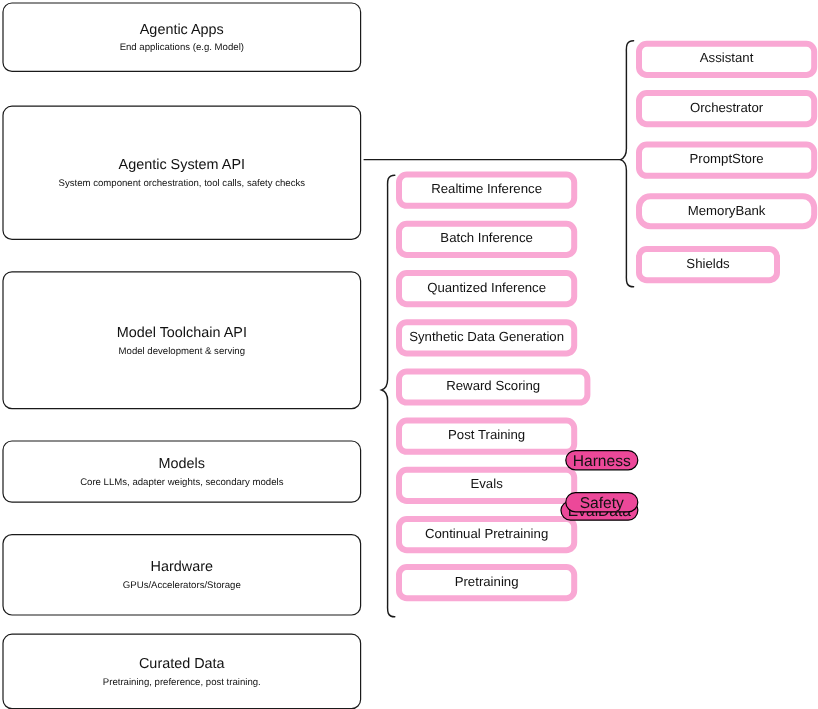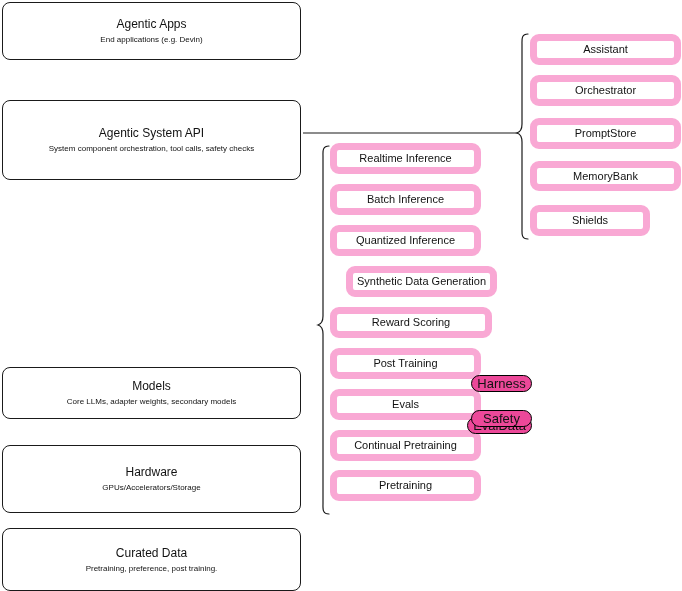--- a/index.html
+++ b/index.html
@@ -52,21 +52,21 @@
   
   .stack-node {
     border-radius: 8px;
   }
 
   
   .chip {
     position: absolute;
     box-sizing: border-box;
     background: #ffffff;
-    border: 7px solid #f9a8d4;
+    border: 5px solid #f9a8d4;
     border-radius: 9px;
     display: flex;
     align-items: center;
     justify-content: center;
     font-size: 11px;
     line-height: 13px;
     color: #121212;
     white-space: nowrap;
     padding: 0 4px;
   }
@@ -116,57 +116,61 @@
              C 322 146 323 152 323 156
              L 323 316
              C 323 322 321 324 318 325
              C 321 326 323 328 323 334
              L 323 504
              C 323 508 322 514 329 514" fill="none" stroke="#1a1a1a" stroke-width="1.2" stroke-linecap="round"></path>
   </svg>
 
   <div class="node stack-node" style="left:2px; top:2px; width:299px; height:58px;">
     <div class="title">Agentic Apps</div>
-    <div class="subtitle">End applications (e.g. Devin)</div>
+    <div class="subtitle">End applications (e.g. Model)</div>
   </div>
 
-  <div class="node stack-node" style="left:2px; top:100px; width:299px; height:80px;align-items:center;">
+  <div class="node stack-node" style="left:2px; top:88px; width:299px; height:112px;align-items:center;">
     <div class="title">Agentic System API</div>
     <div class="subtitle">System component orchestration, tool calls, safety checks</div>
   </div>
 
+  <div class="node stack-node" style="left:2px; top:226px; width:299px; height:115px;">
+    <div class="title">Model Toolchain API</div>
+    <div class="subtitle">Model development &amp; serving</div>
+  </div>
 
   <div class="node stack-node" style="left:2px; top:367px; width:299px; height:52px;">
     <div class="title">Models</div>
     <div class="subtitle">Core LLMs, adapter weights, secondary models</div>
   </div>
 
   <div class="node stack-node" style="left:2px; top:445px; width:299px; height:68px;">
     <div class="title">Hardware</div>
     <div class="subtitle">GPUs/Accelerators/Storage</div>
   </div>
 
   <div class="node stack-node" style="left:2px; top:528px; width:299px; height:63px;">
     <div class="title">Curated Data</div>
     <div class="subtitle">Pretraining, preference, post training.</div>
   </div>
 
   <div class="chip" style="left:330px; top:143px; width:151px; height:31px;">Realtime Inference</div>
   <div class="chip" style="left:330px; top:184px; width:151px; height:31px;">Batch Inference</div>
   <div class="chip" style="left:330px; top:225px; width:151px; height:31px;">Quantized Inference</div>
-  <div class="chip" style="left:330px; top:266px; width:151px; height:31px;margin-left:16px;">Synthetic Data Generation</div>
+  <div class="chip" style="left:330px; top:266px; width:151px; height:31px;">Synthetic Data Generation</div>
   <div class="chip" style="left:330px; top:307px; width:162px; height:31px;">Reward Scoring</div>
   <div class="chip" style="left:330px; top:348px; width:151px; height:31px;">Post Training</div>
   <div class="chip" style="left:330px; top:389px; width:151px; height:31px;">Evals</div>
   <div class="chip" style="left:330px; top:430px; width:151px; height:31px;">Continual Pretraining</div>
   <div class="chip" style="left:330px; top:470px; width:151px; height:31px;">Pretraining</div>
 
   <div class="pill" style="left:471px; top:375px; width:61px; height:17px;">Harness</div>
   <div class="pill" style="left:467px; top:393px; width:65px; height:17px;margin-top:24px;">EvalData</div>
   <div class="pill" style="left:471px; top:410px; width:61px; height:17px;">Safety</div>
 
   <div class="chip" style="left:530px; top:34px; width:151px; height:31px;">Assistant</div>
   <div class="chip" style="left:530px; top:75px; width:151px; height:31px;">Orchestrator</div>
   <div class="chip" style="left:530px; top:118px; width:151px; height:31px;">PromptStore</div>
-  <div class="chip" style="left:530px; top:161px; width:151px; height:30px;">MemoryBank</div>
+  <div class="chip" style="left:530px; top:161px; width:151px; height:30px;border-radius:12px;">MemoryBank</div>
   <div class="chip" style="left:530px; top:205px; width:120px; height:31px;">Shields</div>
 
 </div>
 
 </body></html>

